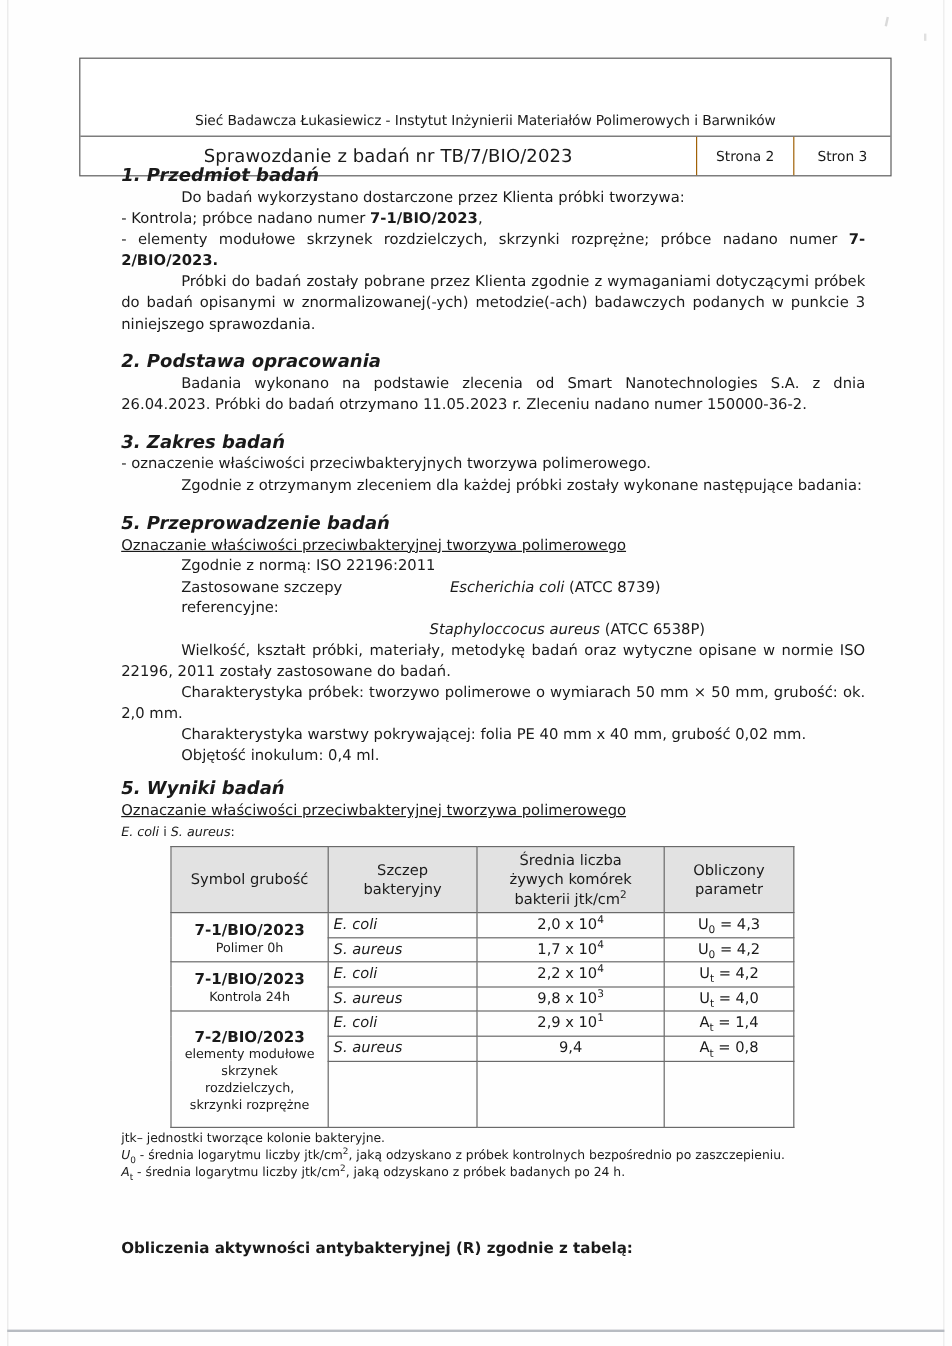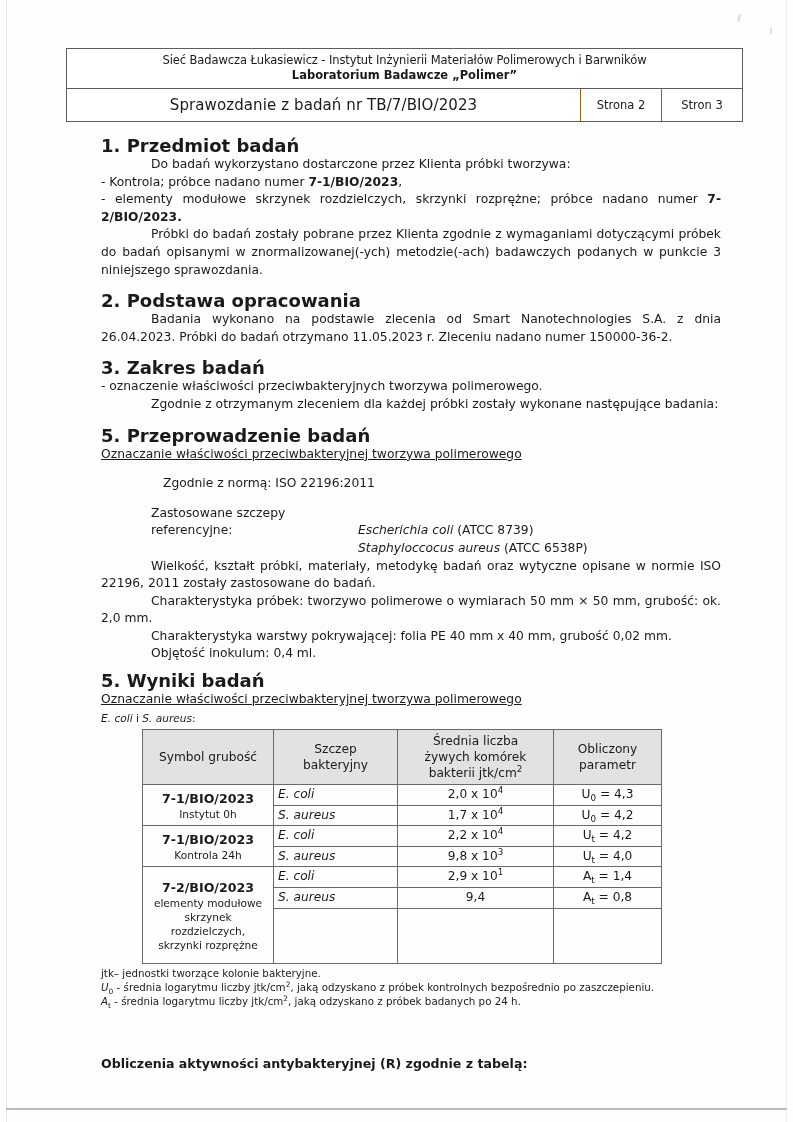--- a/index.html
+++ b/index.html
@@ -61,20 +61,21 @@
     top: 48px;
     width: 677px;
     border: 1px solid #5d5d5d;
     box-sizing: border-box;
     background: #fff;
   }
   .doc-header-top {
     border-bottom: 1px solid #5d5d5d;
     text-align: center;
     padding: 4px 6px 5px 6px;
+    margin-top: 40px;
   }
   .lab-org {
     font-size: 11.5px;
     line-height: 15px;
     letter-spacing: -0.1px;
   }
   .lab-name {
     font-size: 11.5px;
     line-height: 15px;
     font-weight: bold;
@@ -106,55 +107,55 @@
   
   .body {
     position: absolute;
     left: 101px;
     top: 137px;
     width: 620px;
     font-size: 12.3px;
     line-height: 17.6px;
   }
   h2.section {
-    font-size: 18px;
+    font-size: 15px;
     font-weight: bold;
     margin: 0 0 1px 0;
     line-height: 18px;
+    font-style: italic;
   }
   .sec-gap { height: 13px; }
   .sec-gap-sm { height: 9px; }
   p.para {
     margin: 0;
     text-align: justify;
     text-justify: inter-word;
   }
   p.para.noindent { text-indent: 0; }
   p.para.indent { text-indent: 50px; }
   p.para.last { text-align: left; }
   .underline-head {
     text-decoration: underline;
     margin: 0;
     font-size: 12.3px;
     line-height: 17.6px;
   }
   .b { font-weight: bold; }
   .i { font-style: italic; }
   .tabbed {
-    margin: 12px;
+    margin: 0;
     padding-left: 50px;
   }
   .strain-row {
     margin: 0;
     padding-left: 50px;
     display: flex;
-    align-items: flex-end;
   }
   .strain-label { width: 207px; flex: 0 0 auto; }
-  .strain-val { flex: 1 1 auto; }
+  .strain-val { flex: 1 1 auto; margin-left: 17px; }
   .strain-row2 {
     margin: 0;
     padding-left: 257px;
   }
 
   
   .caption {
     font-size: 10.6px;
     line-height: 13.4px;
     margin: 3px 0 0 0;
@@ -236,21 +237,20 @@
 
   <div class="scan-edge-left"></div>
   <div class="scan-edge-right"></div>
   <div class="scan-edge-bottom"></div>
   <div class="scan-speck-a"></div>
   <div class="scan-speck-b"></div>
 
   <div class="doc-header">
     <div class="doc-header-top">
       <div class="lab-org">Sieć Badawcza Łukasiewicz - Instytut Inżynierii Materiałów Polimerowych i Barwników</div>
-      <div class="lab-name">Laboratorium Badawcze „Polimer”</div>
     </div>
     <div class="doc-header-bottom">
       <div class="report-title">Sprawozdanie z badań nr TB/7/BIO/2023</div>
       <div class="page-cell">Strona 2</div>
       <div class="page-cell">Stron 3</div>
     </div>
   </div>
 
   <div class="body">
 
@@ -323,21 +323,21 @@
               <span>Obliczony</span><br>
               <span>parametr</span>
             </th>
           </tr>
         </thead>
         <tbody>
 
           <tr>
             <td class="sym-block" rowspan="2">
               <span class="sym-code">7-1/BIO/2023</span>
-              <span class="sym-sub">Instytut 0h</span>
+              <span class="sym-sub">Polimer 0h</span>
             </td>
             <td class="strain">E. coli</td>
             <td class="count"><span>2,0 x 10</span><sup>4</sup></td>
             <td class="param"><span>U</span><sub>0</sub><span> = 4,3</span></td>
           </tr>
           <tr>
             <td class="strain">S. aureus</td>
             <td class="count"><span>1,7 x 10</span><sup>4</sup></td>
             <td class="param"><span>U</span><sub>0</sub><span> = 4,2</span></td>
           </tr>

